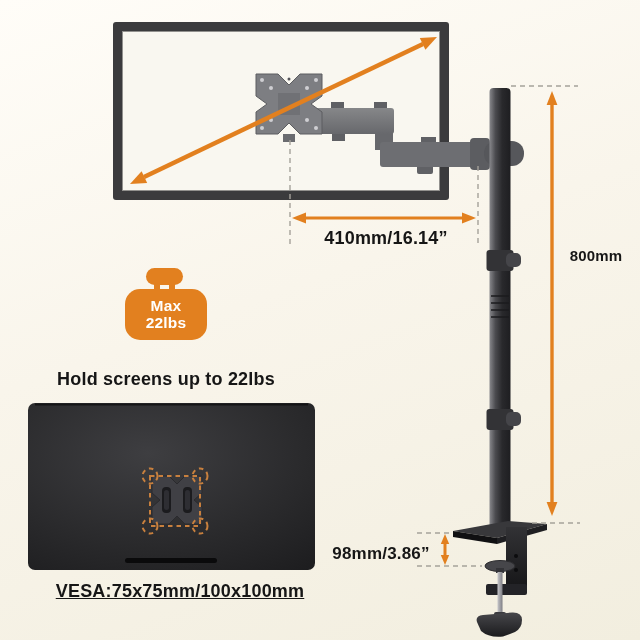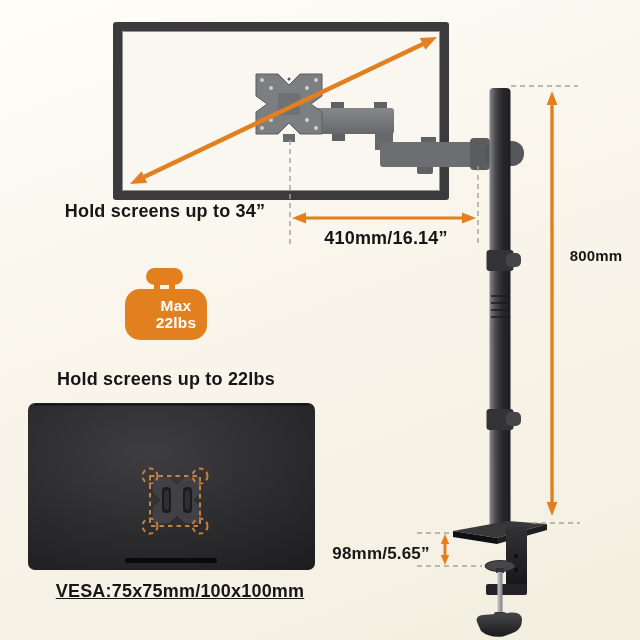--- a/index.html
+++ b/index.html
@@ -187,35 +187,34 @@
     </g>
 
     <g>
       <line x1="445" y1="543" x2="445" y2="556" class="accline" stroke-width="3"></line>
       <polygon points="445,534 440.8,544 449.2,544" class="acc"></polygon>
       <polygon points="445,565 440.8,555 449.2,555" class="acc"></polygon>
     </g>
   </svg>
 
   <div class="lbl" style="left:36px;top:200px;width:258px;">
-    <span>Hold screens up to 34”</span>
   </div>
 
   <div class="lbl" style="left:306px;top:227px;width:160px;">410mm/16.14”</div>
 
-  <div class="lbl badge-text" style="left:136px;top:297px;width:80px;">
+  <div class="lbl badge-text" style="left:126px;top:297px;width:80px;">
     <span>Max</span>
     <span>22lbs</span>
   </div>
 
   <div class="lbl" style="left:46px;top:345px;width:240px;line-height:20px;margin-top:24px;">
     <span>Hold screens up to 22lbs</span>
   </div>
 
   <div class="lbl" style="left:40px;top:580px;width:280px;text-decoration:underline;">VESA:75x75mm/100x100mm</div>
 
   <div class="lbl big" style="left:551px;top:244px;width:90px;">
     <span>800mm</span>
   </div>
 
-  <div class="lbl" style="left:328px;top:542px;width:106px;font-size:17px;">98mm/5.65”</div>
+  <div class="lbl" style="left:328px;top:542px;width:106px;font-size:17px;">98mm/3.86”</div>
 
 </div>
 
 </body></html>

